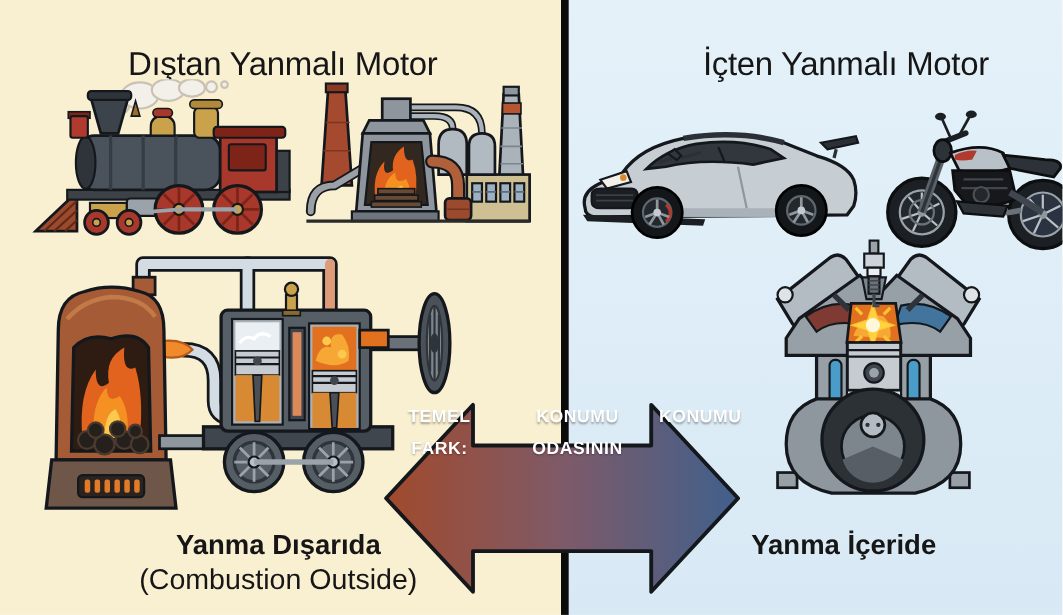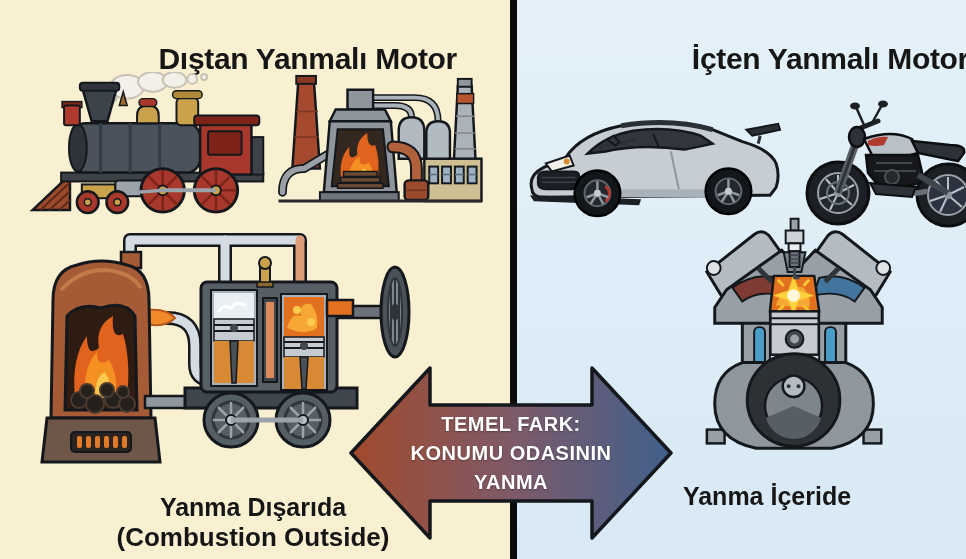--- a/index.html
+++ b/index.html
@@ -5,37 +5,37 @@
   html,body{margin:0;padding:0;background:#ffffff;}
   .canvas{
     position:relative;width:966px;height:559px;overflow:hidden;
     font-family:"Liberation Sans", sans-serif;color:#161616;
   }
   .panel{position:absolute;top:0;height:559px;}
   .panel-left{left:0;width:510px;background:#f9efd1;}
   .panel-right{left:517px;width:449px;background:linear-gradient(180deg,#e4f1f9 0%,#d8e9f5 100%);}
   .divider{position:absolute;left:510px;top:0;width:7px;height:559px;background:#0b0b0b;}
   .title{
-    position:absolute;top:22px;width:400px;text-align:right;
-    font-size:30px;font-weight:700;letter-spacing:-0.3px;
+    position:absolute;top:22px;width:400px;text-align:center;
+    font-size:30px;font-weight:400;letter-spacing:-0.3px;
   }
   .title-left{left:57px;}
   .title-right{left:569px;}
   .illus{position:absolute;}
   .caption{position:absolute;top:481px;width:400px;text-align:center;line-height:30px;}
-  .caption-left{left:53px;margin-top:11px;}
+  .caption-left{left:53px;}
   .caption-right{left:567px;}
   .caption .main{font-size:25px;font-weight:700;}
-  .caption .sub{font-size:26px;font-weight:700;}
+  .caption .sub{font-size:26px;font-weight:400;}
   .arrow-wrap{position:absolute;left:348px;top:365px;width:326px;height:176px;}
   .arrow-wrap svg{position:absolute;left:0;top:0;}
   .arrow-text{
-    position:absolute;inset:0;display:flex;flex-direction:column;
-    align-items:center;justify-content:center;
-    color:#ffffff;font-weight:700;font-size:20px;line-height:29px;
+    position:absolute;inset:0;display:flex;flex-direction:row;
+    align-items:flex-start;justify-content:center;
+    color:#ffffff;font-weight:700;font-size:16px;line-height:29px;
     letter-spacing:0.5px;text-shadow:0 1px 2px rgba(0,0,0,0.35);text-align:center;
   }
 </style>
 </head>
 <body>
 
 <div class="canvas">
 
   <section class="panel panel-left">
   </section>
@@ -336,21 +336,21 @@
           <stop offset="0" stop-color="#a14a2c"></stop>
           <stop offset="0.5" stop-color="#7e5a68"></stop>
           <stop offset="1" stop-color="#40608c"></stop>
         </linearGradient>
       </defs>
       <polygon points="3,88 82,3 82,40 244,40 244,3 323,88 244,173 244,136 82,136 82,173" fill="url(#arrowGrad)" stroke="#14181c" stroke-width="3.5" stroke-linejoin="round"></polygon>
     </svg>
     <div class="arrow-text">
       <div>TEMEL FARK:</div>
       <div>KONUMU ODASININ</div>
-      <div>YANMA</div>
+      <div>KONUMU</div>
     </div>
   </div>
 
   <div class="caption caption-left">
     <div class="main">Yanma Dışarıda</div>
     <div class="sub">(Combustion Outside)</div>
   </div>
   <div class="caption caption-right">
     <div class="main">Yanma İçeride</div>
   </div>

